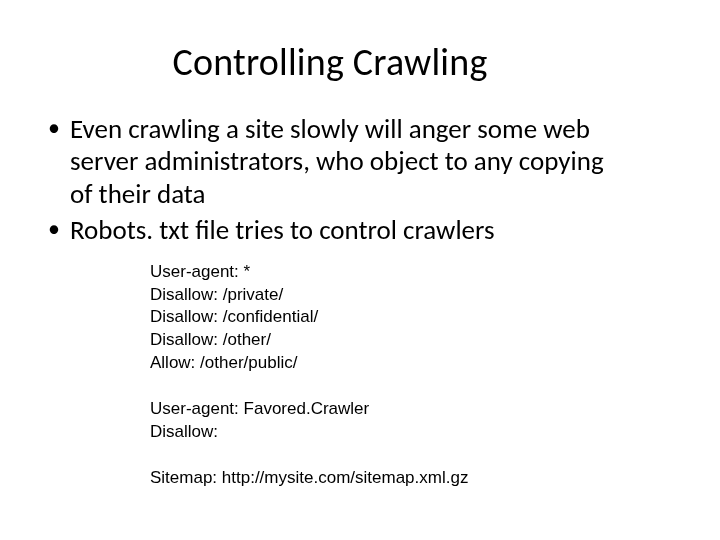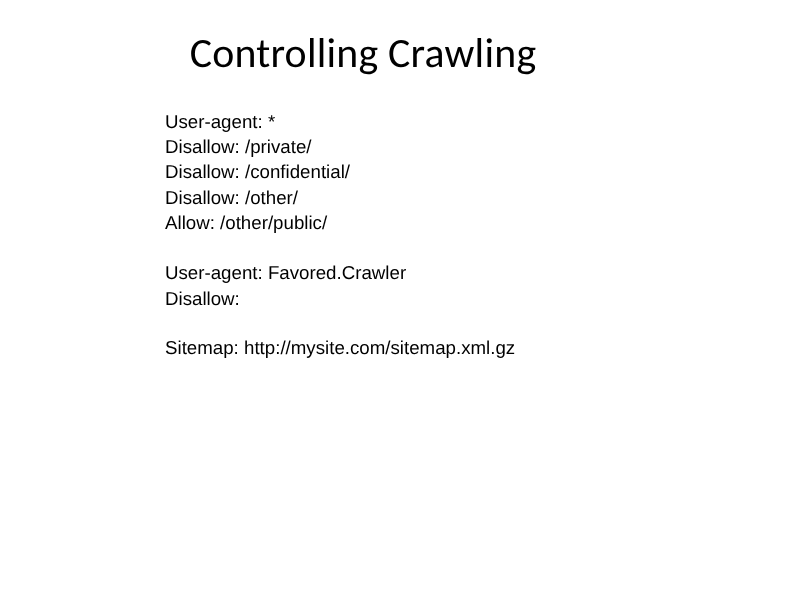--- a/index.html
+++ b/index.html
@@ -8,21 +8,21 @@
     width: 720px;
     height: 540px;
     background: #ffffff;
     font-family: Calibri, "Segoe UI", Arial, sans-serif;
     color: #000;
   }
   .slide {
     width: 660px;
     height: 540px;
     box-sizing: border-box;
-    padding: 20px 40px 20px 40px;
+    padding: 33px 40px 20px 40px;
     position: relative;
   }
   .title {
     text-align: center;
     font-size: 38px;
     font-weight: 400;
     margin-top: 6px;
     margin-bottom: 28px;
     letter-spacing: 0.2px;
   }
@@ -56,20 +56,24 @@
     margin-top: 10px;
     color: #000;
   }
 </style>
 </head>
 <body>
 
 <div class="slide">
   <div class="title">Controlling Crawling</div>
 
+  <ul class="bullets">
+    <li>Even crawling a site slowly will anger some web server administrators, who object to any copying of their data</li>
+    <li>Robots. txt file tries to control crawlers</li>
+  </ul>
 
   <div class="code-block">User-agent: *
 Disallow: /private/
 Disallow: /confidential/
 Disallow: /other/
 Allow: /other/public/
 
 User-agent: Favored.Crawler
 Disallow:
 

